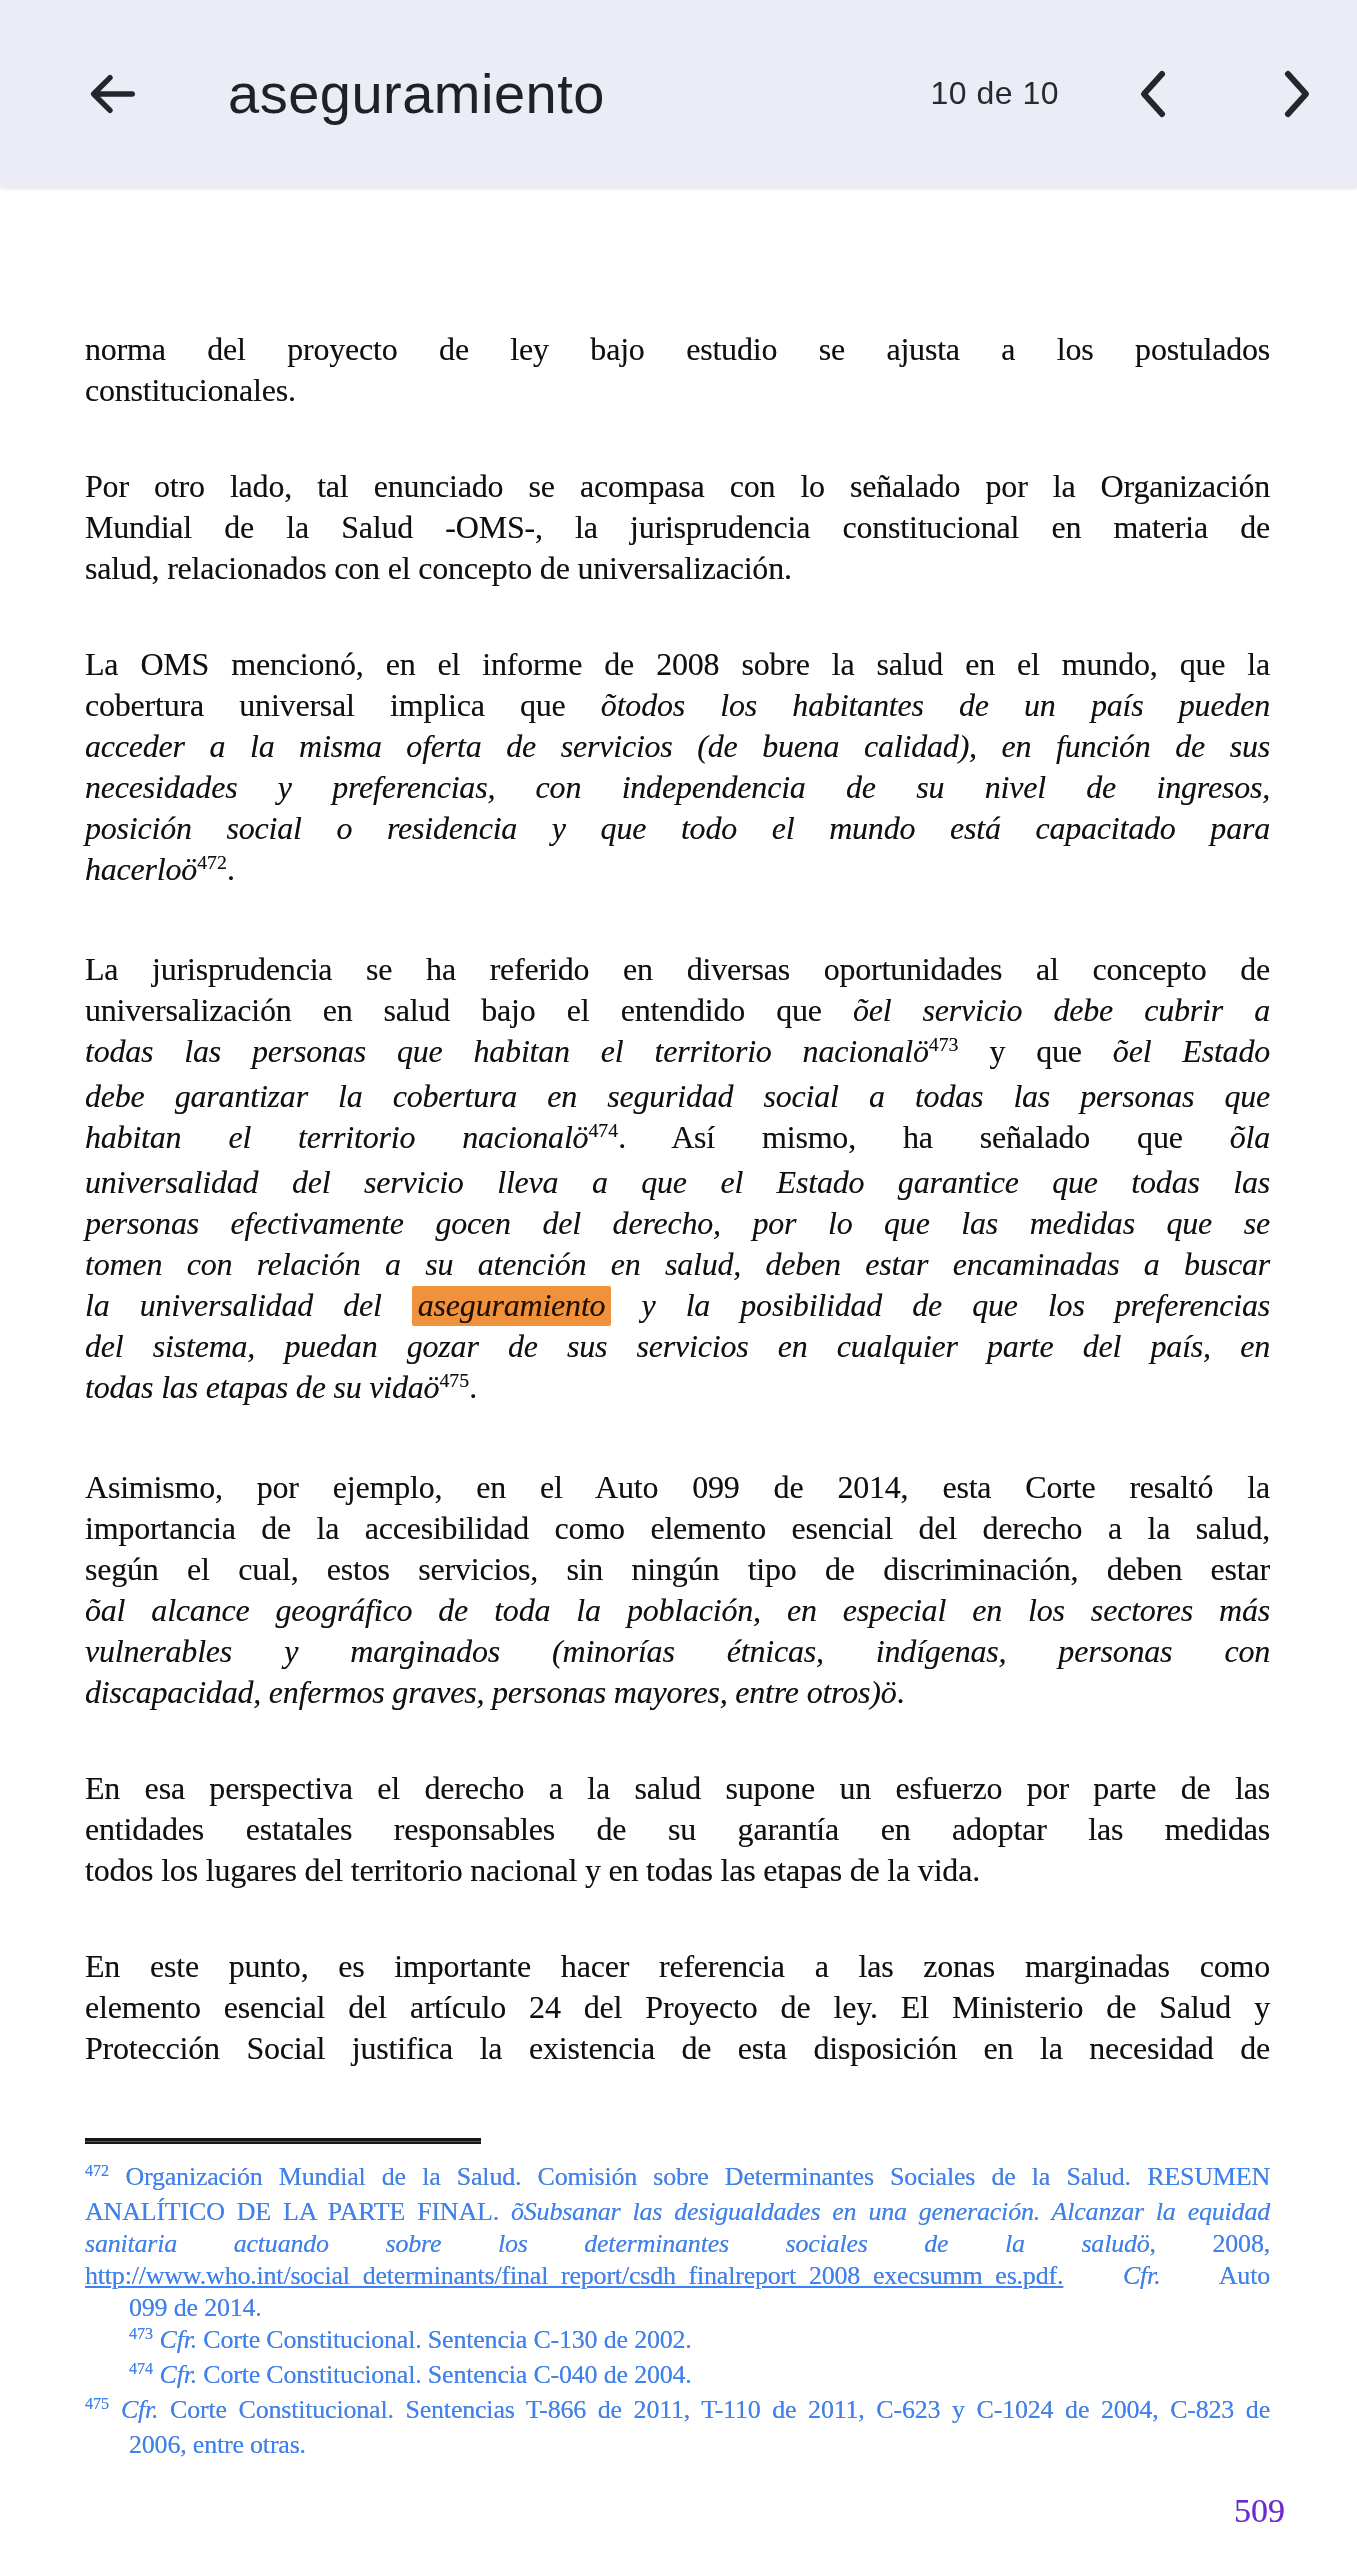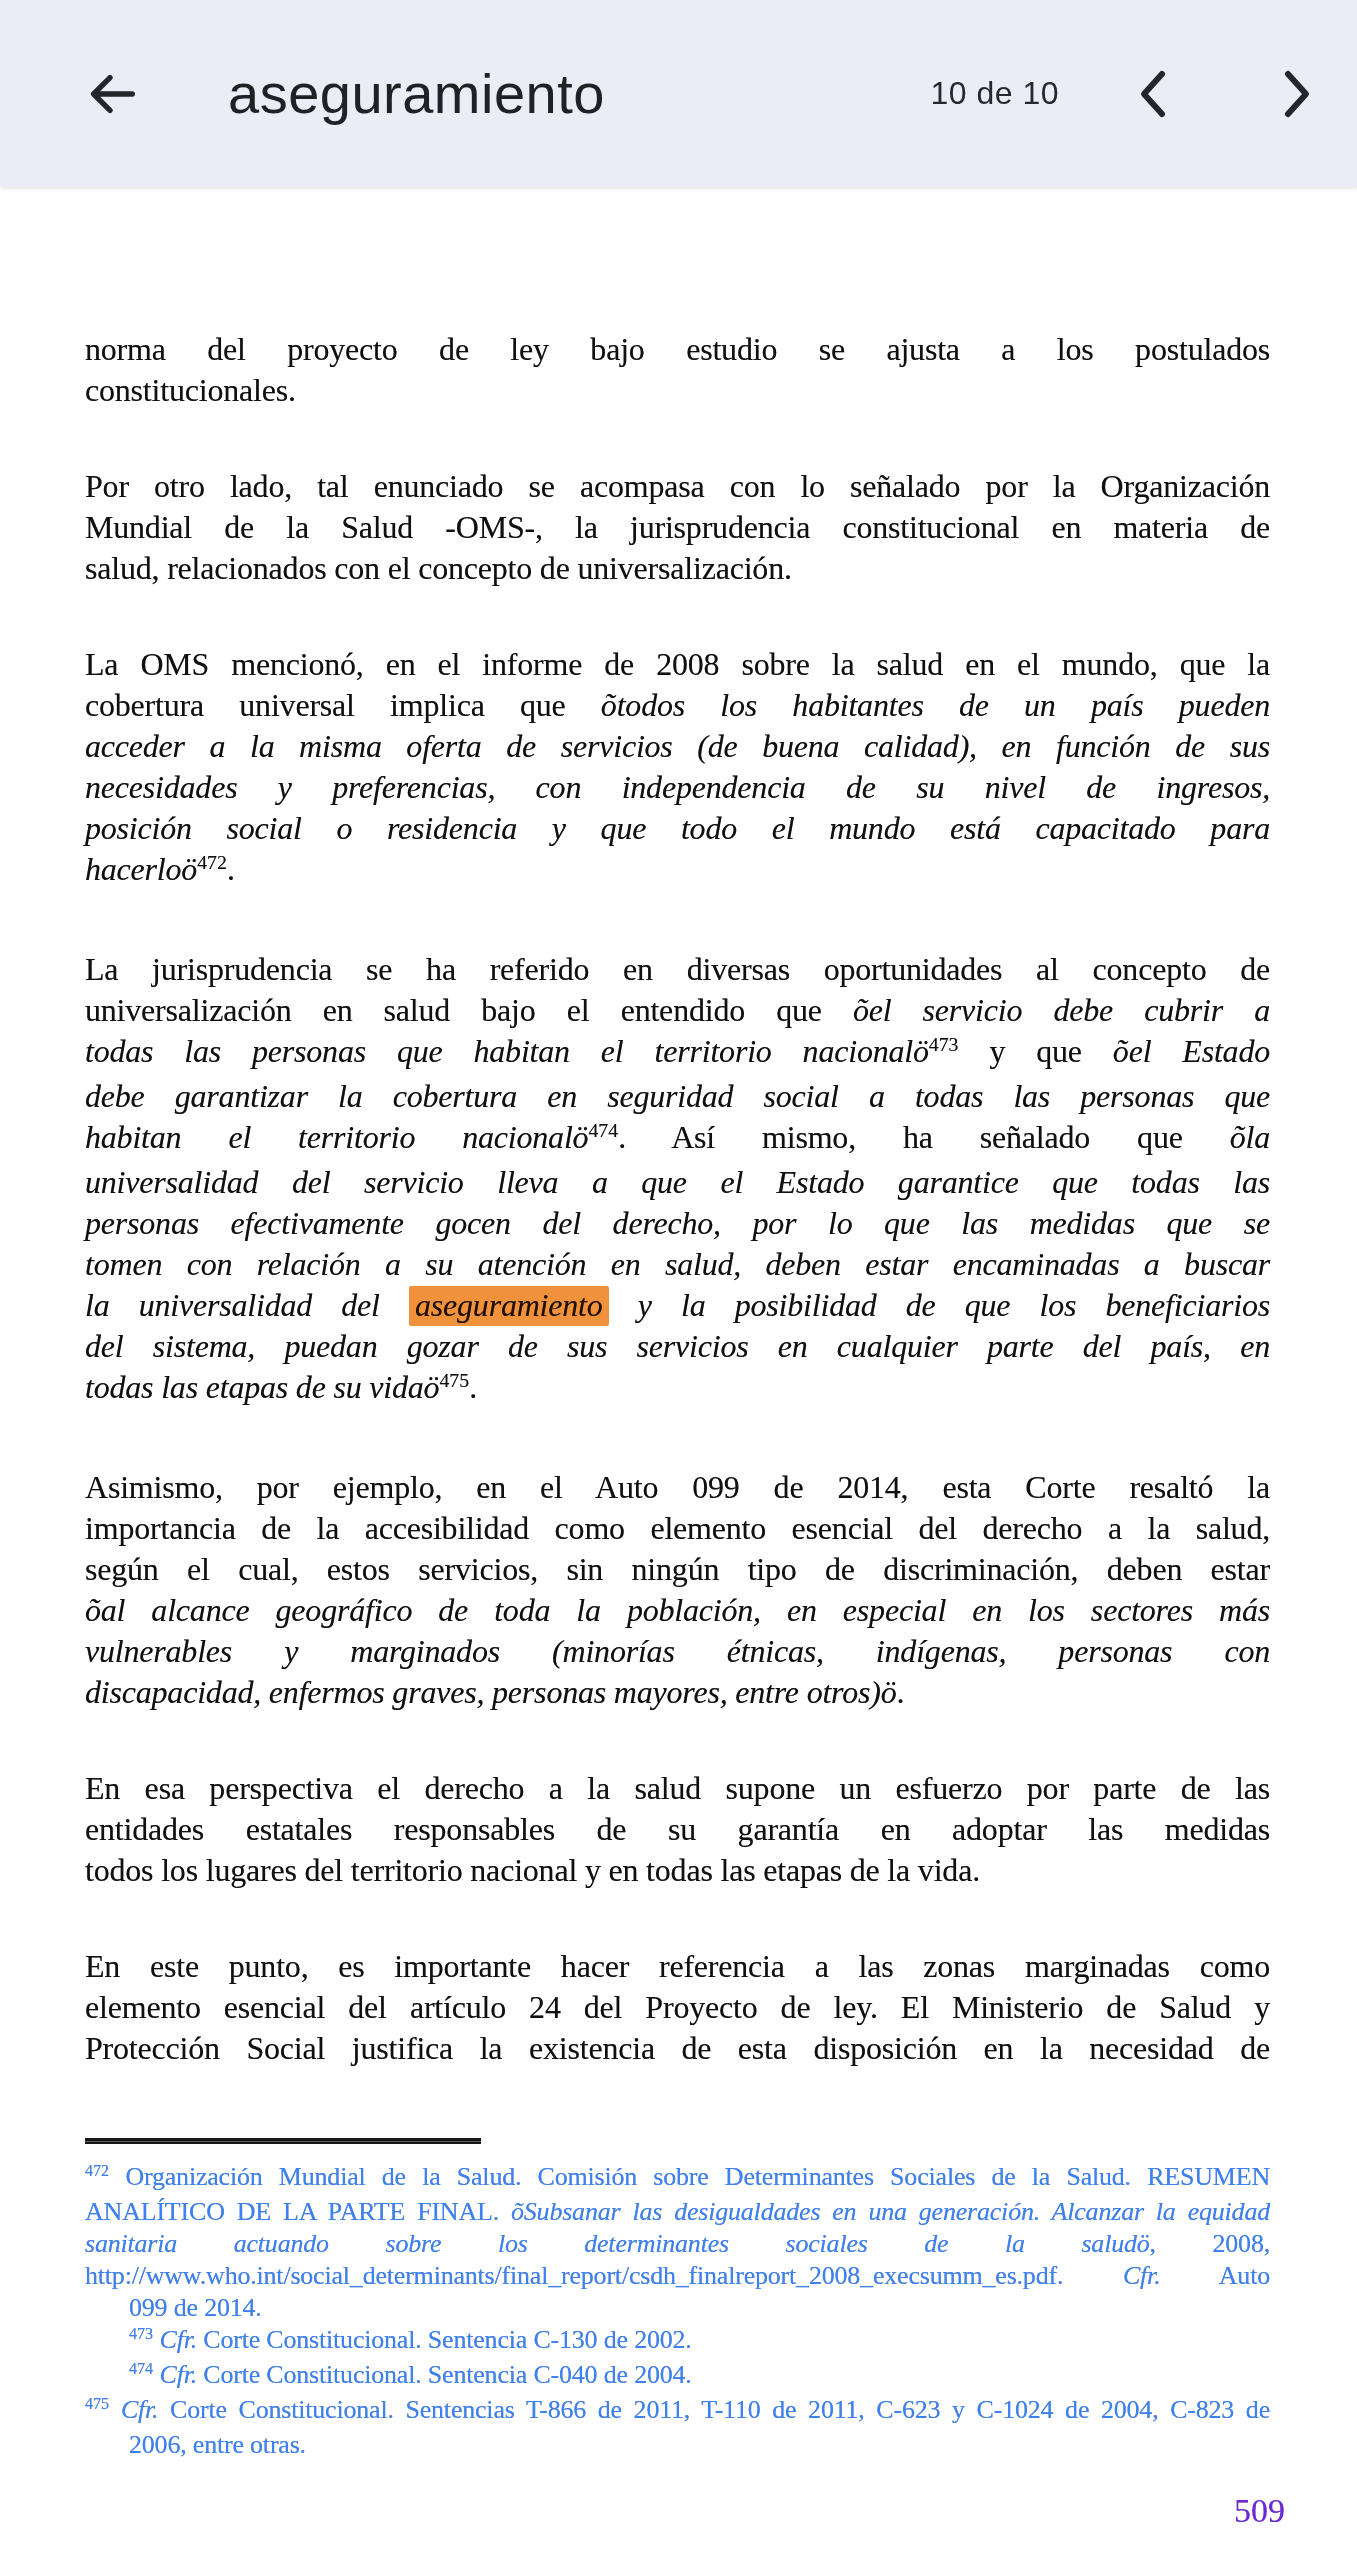--- a/index.html
+++ b/index.html
@@ -43,21 +43,21 @@
   }
   .para{margin:0 0 55px 0;}
   .para:last-child{margin-bottom:0;}
   .tline{
     text-align:justify;
     
     text-align-last:justify;
   }
   .tline.last{text-align-last:left;}
   .i{font-style:italic;}
-  .u{}
+  .u{text-decoration:underline;}
   .sup{
     font-size:.62em;position:relative;top:-.55em;letter-spacing:0;
   }
   .hl{
     background:#F0923B;color:#201004;padding:1px 6px 3px 6px;border-radius:2px;
   }
   
   .fn-sep{
     position:absolute;top:2138px;left:85px;width:396px;height:6px;
     background:linear-gradient(#161616 0 3px,#5a5a5a 3px 4px,#161616 4px 6px);
@@ -127,21 +127,21 @@
       </div>
       <div class="para">
         <div class="tline"><span>La jurisprudencia se ha referido en diversas oportunidades al concepto de</span></div>
         <div class="tline"><span>universalización en salud bajo el entendido que </span><span class="i">õel servicio debe cubrir a</span></div>
         <div class="tline"><span class="i">todas las personas que habitan el territorio nacionalö</span><span class="sup">473</span><span> y que </span><span class="i">õel Estado</span></div>
         <div class="tline"><span class="i">debe garantizar la cobertura en seguridad social a todas las personas que</span></div>
         <div class="tline"><span class="i">habitan el territorio nacionalö</span><span class="sup">474</span><span>. Así mismo, ha señalado que </span><span class="i">õla</span></div>
         <div class="tline"><span class="i">universalidad del servicio lleva a que el Estado garantice que todas las</span></div>
         <div class="tline"><span class="i">personas efectivamente gocen del derecho, por lo que las medidas que se</span></div>
         <div class="tline"><span class="i">tomen con relación a su atención en salud, deben estar encaminadas a buscar</span></div>
-        <div class="tline"><span class="i">la universalidad del </span><span class="i hl">aseguramiento</span><span class="i"> y la posibilidad de que los beneficiarios</span></div>
+        <div class="tline"><span class="i">la universalidad del </span><span class="i hl">aseguramiento</span><span class="i"> y la posibilidad de que los preferencias</span></div>
         <div class="tline"><span class="i">del sistema, puedan gozar de sus servicios en cualquier parte del país, en</span></div>
         <div class="tline last"><span class="i">todas las etapas de su vidaö</span><span class="sup">475</span><span>.</span></div>
       </div>
       <div class="para">
         <div class="tline"><span>Asimismo, por ejemplo, en el Auto 099 de 2014, esta Corte resaltó la</span></div>
         <div class="tline"><span>importancia de la accesibilidad como elemento esencial del derecho a la salud,</span></div>
         <div class="tline"><span>según el cual, estos servicios, sin ningún tipo de discriminación, deben estar</span></div>
         <div class="tline"><span class="i">õal alcance geográfico de toda la población, en especial en los sectores más</span></div>
         <div class="tline"><span class="i">vulnerables y marginados (minorías étnicas, indígenas, personas con</span></div>
         <div class="tline last"><span class="i">discapacidad, enfermos graves, personas mayores, entre otros)ö</span><span>.</span></div>

